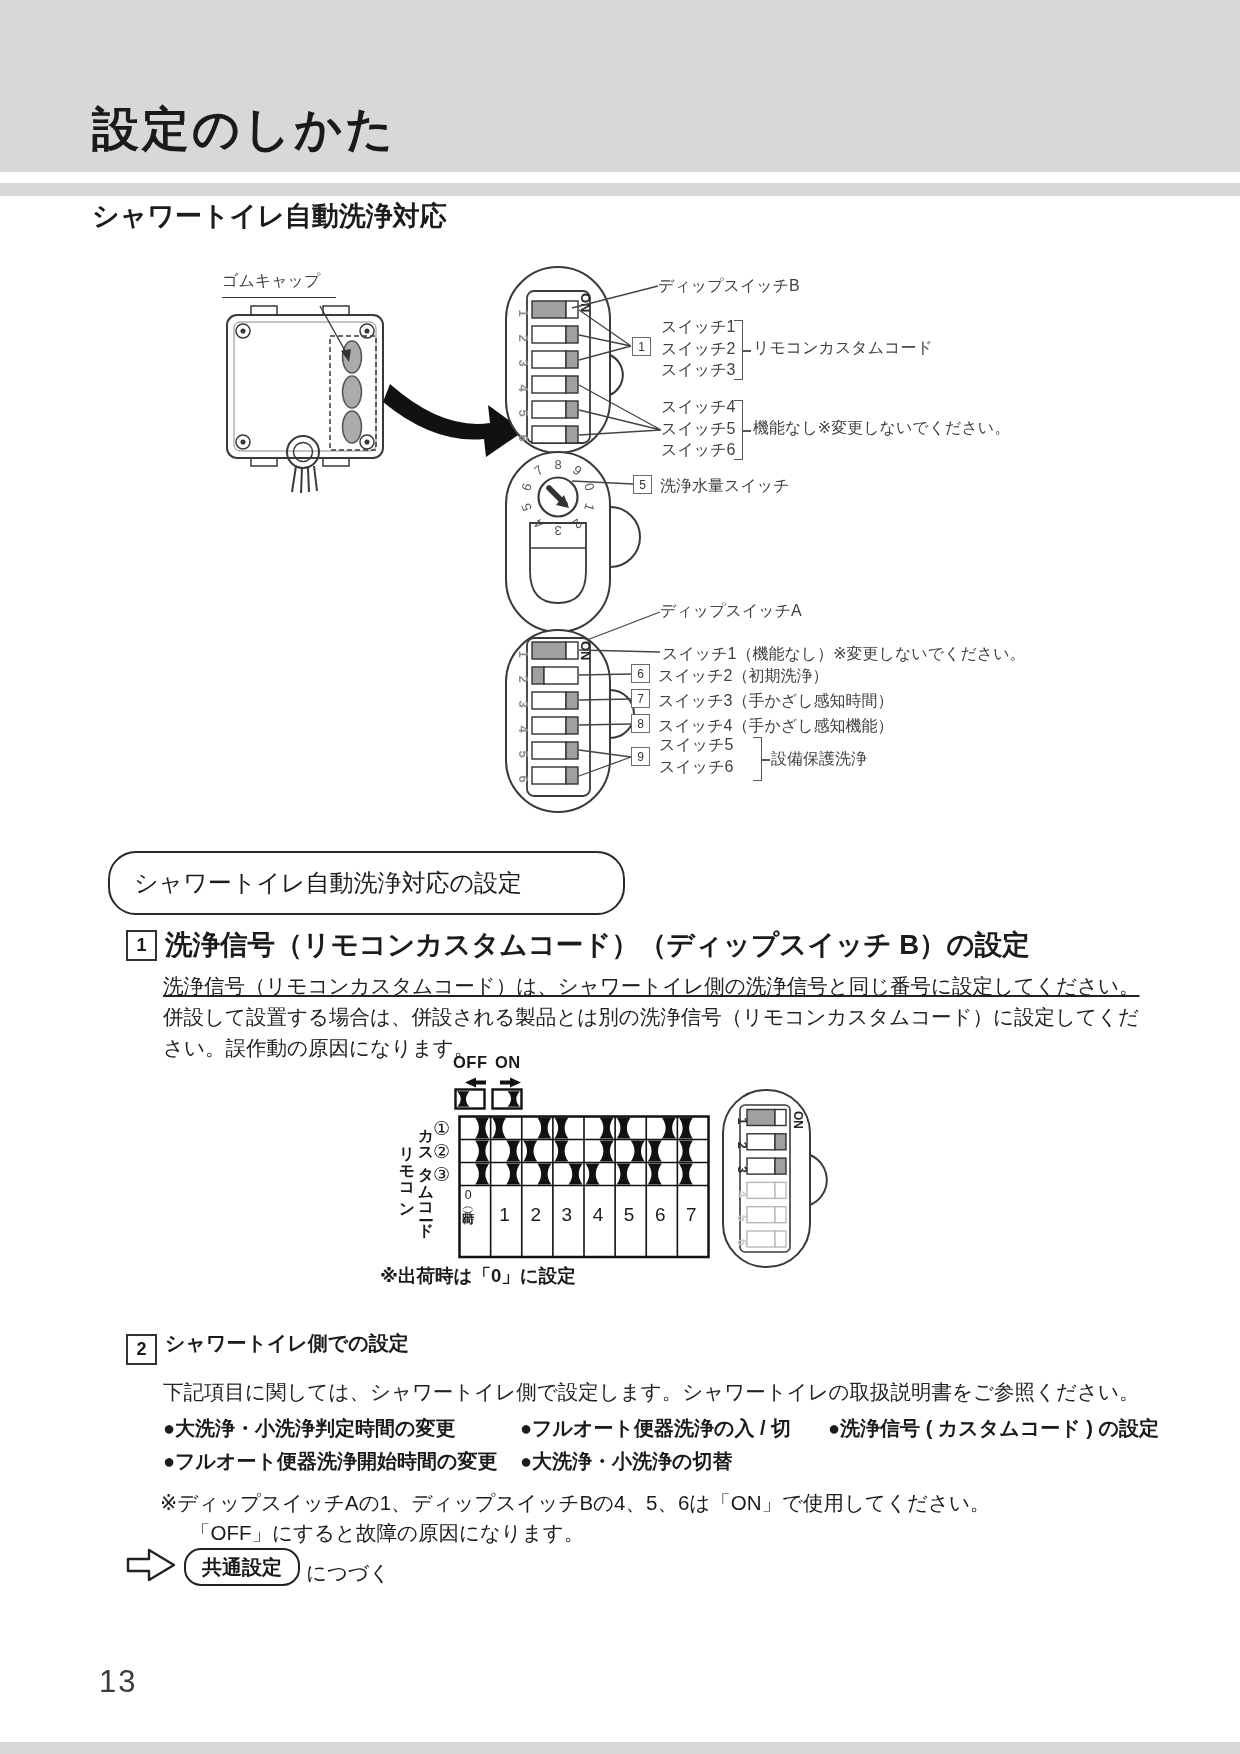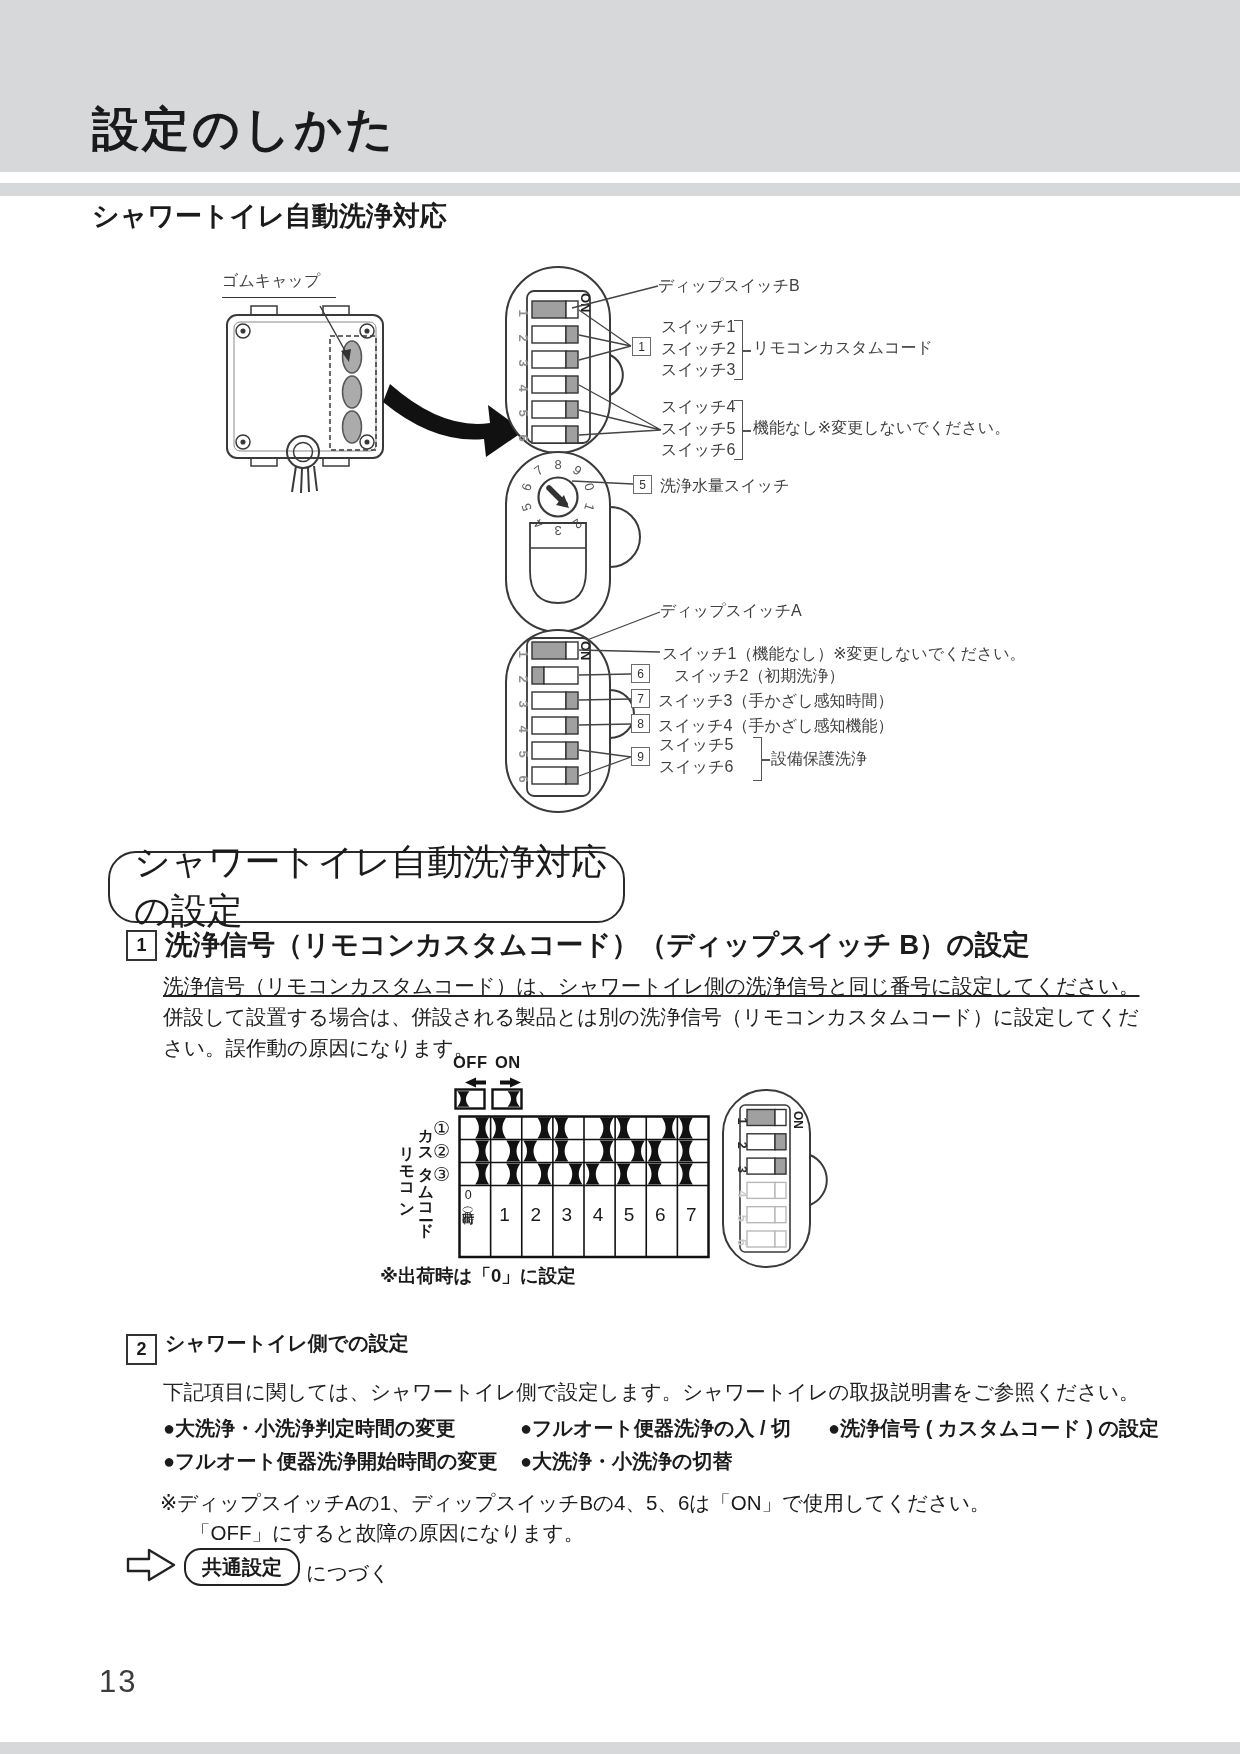--- a/index.html
+++ b/index.html
@@ -10,22 +10,22 @@
   .hdr-title{left:92px;top:98px;font-size:47px;font-weight:bold;letter-spacing:3px;color:#1a1a1a;}
   .thin-bar{left:0;top:183px;width:1240px;height:13px;background:#d6d8d9;}
   .bottom-bar{left:0;top:1742px;width:1240px;height:12px;background:#d6d8d9;}
   .sec-title{left:92px;top:198px;font-size:27px;font-weight:bold;}
   .dlab{position:absolute;font-size:16px;color:#404040;white-space:nowrap;}
   .dcol div{height:21.5px;line-height:21.5px;}
   .refbox{position:absolute;width:17px;height:17px;border:1.5px solid #6a6a6a;background:#fff;
           display:flex;align-items:center;justify-content:center;font-size:12px;color:#333;}
   .bracket{position:absolute;width:8px;border:1.5px solid #555;border-left:none;}
   .bracket::after{content:"";position:absolute;right:-9px;top:50%;width:8px;height:1.5px;background:#555;}
-  .roundbox{left:108px;top:851px;width:517px;height:72px;border:2.2px solid #2a2a2a;border-radius:28px;
-            display:flex;align-items:center;padding-left:24px;box-sizing:border-box;font-size:36px;}
+  .roundbox{left:108px;top:851px;width:517px;height:64px;border:2.2px solid #2a2a2a;border-radius:28px;
+            display:flex;align-items:center;padding-left:24px;box-sizing:border-box;font-size:24px;}
   .numbox{position:absolute;width:27px;height:27px;border:2.4px solid #333;display:flex;align-items:center;
           justify-content:center;font-size:18px;font-weight:bold;background:#fff;}
   .h-item{position:absolute;font-size:27.5px;font-weight:bold;white-space:nowrap;}
   .body-line{position:absolute;font-size:20.5px;white-space:nowrap;color:#222;}
   .onoff-lab{position:absolute;font-size:16.5px;font-weight:bold;letter-spacing:0.5px;}
   .vtext{writing-mode:vertical-rl;text-orientation:upright;}
   .vword{position:absolute;font-size:15.5px;font-weight:600;letter-spacing:1px;}
   .rowlab{position:absolute;font-size:19px;height:23px;line-height:23px;}
   .collab{position:absolute;top:18px;width:31px;text-align:center;font-size:19px;}
   .collab0{position:absolute;left:3px;top:2px;font-size:12.5px;letter-spacing:0;line-height:1.05;}
@@ -198,21 +198,21 @@
 </div>
 <div class="bracket" style="left:734px;top:400px;height:58px;"></div>
 <div class="dlab" style="left:753px;top:418px;">機能なし※変更しないでください。</div>
 
 <div class="refbox" style="left:633px;top:475px;">5</div>
 <div class="dlab" style="left:660px;top:476px;">洗浄水量スイッチ</div>
 
 <div class="dlab" style="left:660px;top:601px;">ディップスイッチA</div>
 <div class="dlab" style="left:662px;top:644px;">スイッチ1（機能なし）※変更しないでください。</div>
 <div class="refbox" style="left:631px;top:664px;">6</div>
-<div class="dlab" style="left:658px;top:666px;margin-left:16px;">スイッチ2（初期洗浄）</div>
+<div class="dlab" style="left:658px;top:666px;">スイッチ2（初期洗浄）</div>
 <div class="refbox" style="left:631px;top:689px;">7</div>
 <div class="dlab" style="left:658px;top:691px;">スイッチ3（手かざし感知時間）</div>
 <div class="refbox" style="left:631px;top:714px;">8</div>
 <div class="dlab" style="left:658px;top:716px;">スイッチ4（手かざし感知機能）</div>
 <div class="refbox" style="left:631px;top:747px;">9</div>
 <div class="dlab dcol" style="left:659px;top:734px;">
   <div>スイッチ5</div>
   <div>スイッチ6</div>
 </div>
 <div class="bracket" style="left:753px;top:737px;height:42px;"></div>

